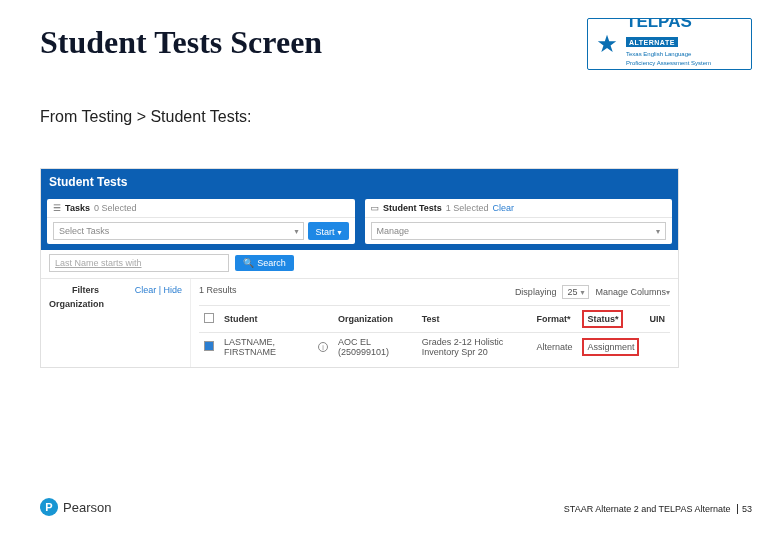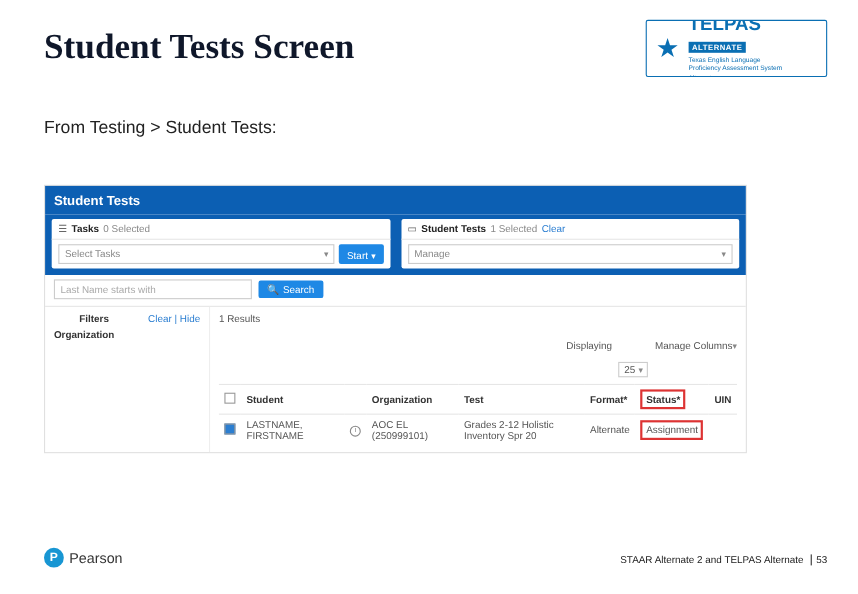--- a/index.html
+++ b/index.html
@@ -149,20 +149,21 @@
     gap: 6px;
     align-items: center;
     border-bottom: 1px solid #e6e6e6;
   }
   .input {
     border: 1px solid #ccc;
     padding: 3px 5px;
     color: #aaa;
     width: 180px;
     background: #fff;
+    text-decoration: underline;
   }
   .searchbtn {
     background: #1e88e5;
     color: #fff;
     padding: 3px 8px;
     border-radius: 2px;
     display: inline-flex;
     gap: 3px;
     align-items: center;
   }
@@ -199,21 +200,20 @@
     justify-content: space-between;
     margin-bottom: 6px;
     color: #555;
   }
   .resbar .right { display: flex; gap: 6px; align-items: center; }
   .pagesel {
     border: 1px solid #ccc;
     padding: 1px 4px;
     display: inline-flex;
     gap: 3px;
-    margin-top: 44px;
   }
   table.grid {
     width: 100%;
     border-collapse: collapse;
   }
   table.grid th, table.grid td {
     text-align: left;
     padding: 4px 5px;
     border-top: 1px solid #e6e6e6;
     color: #555;

